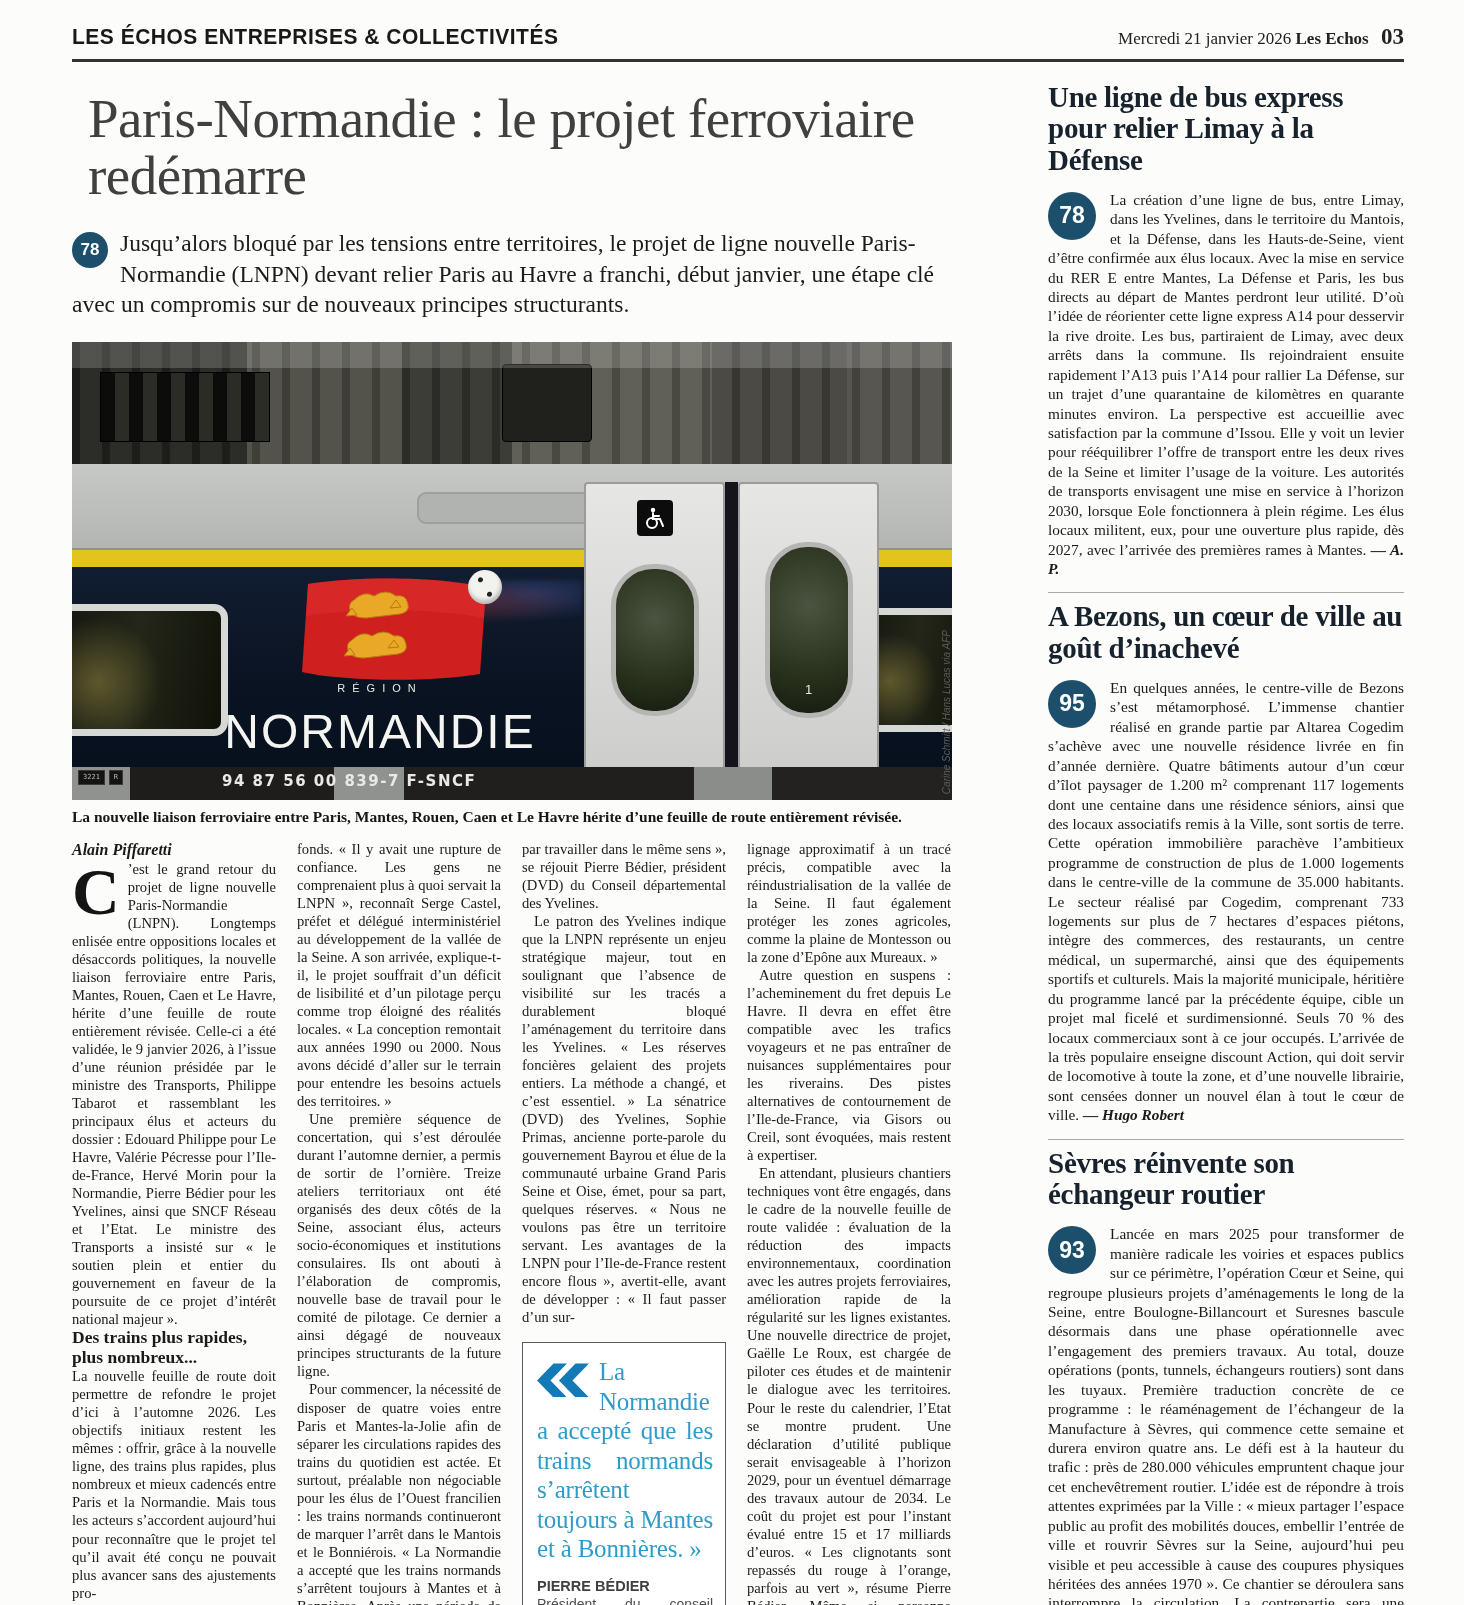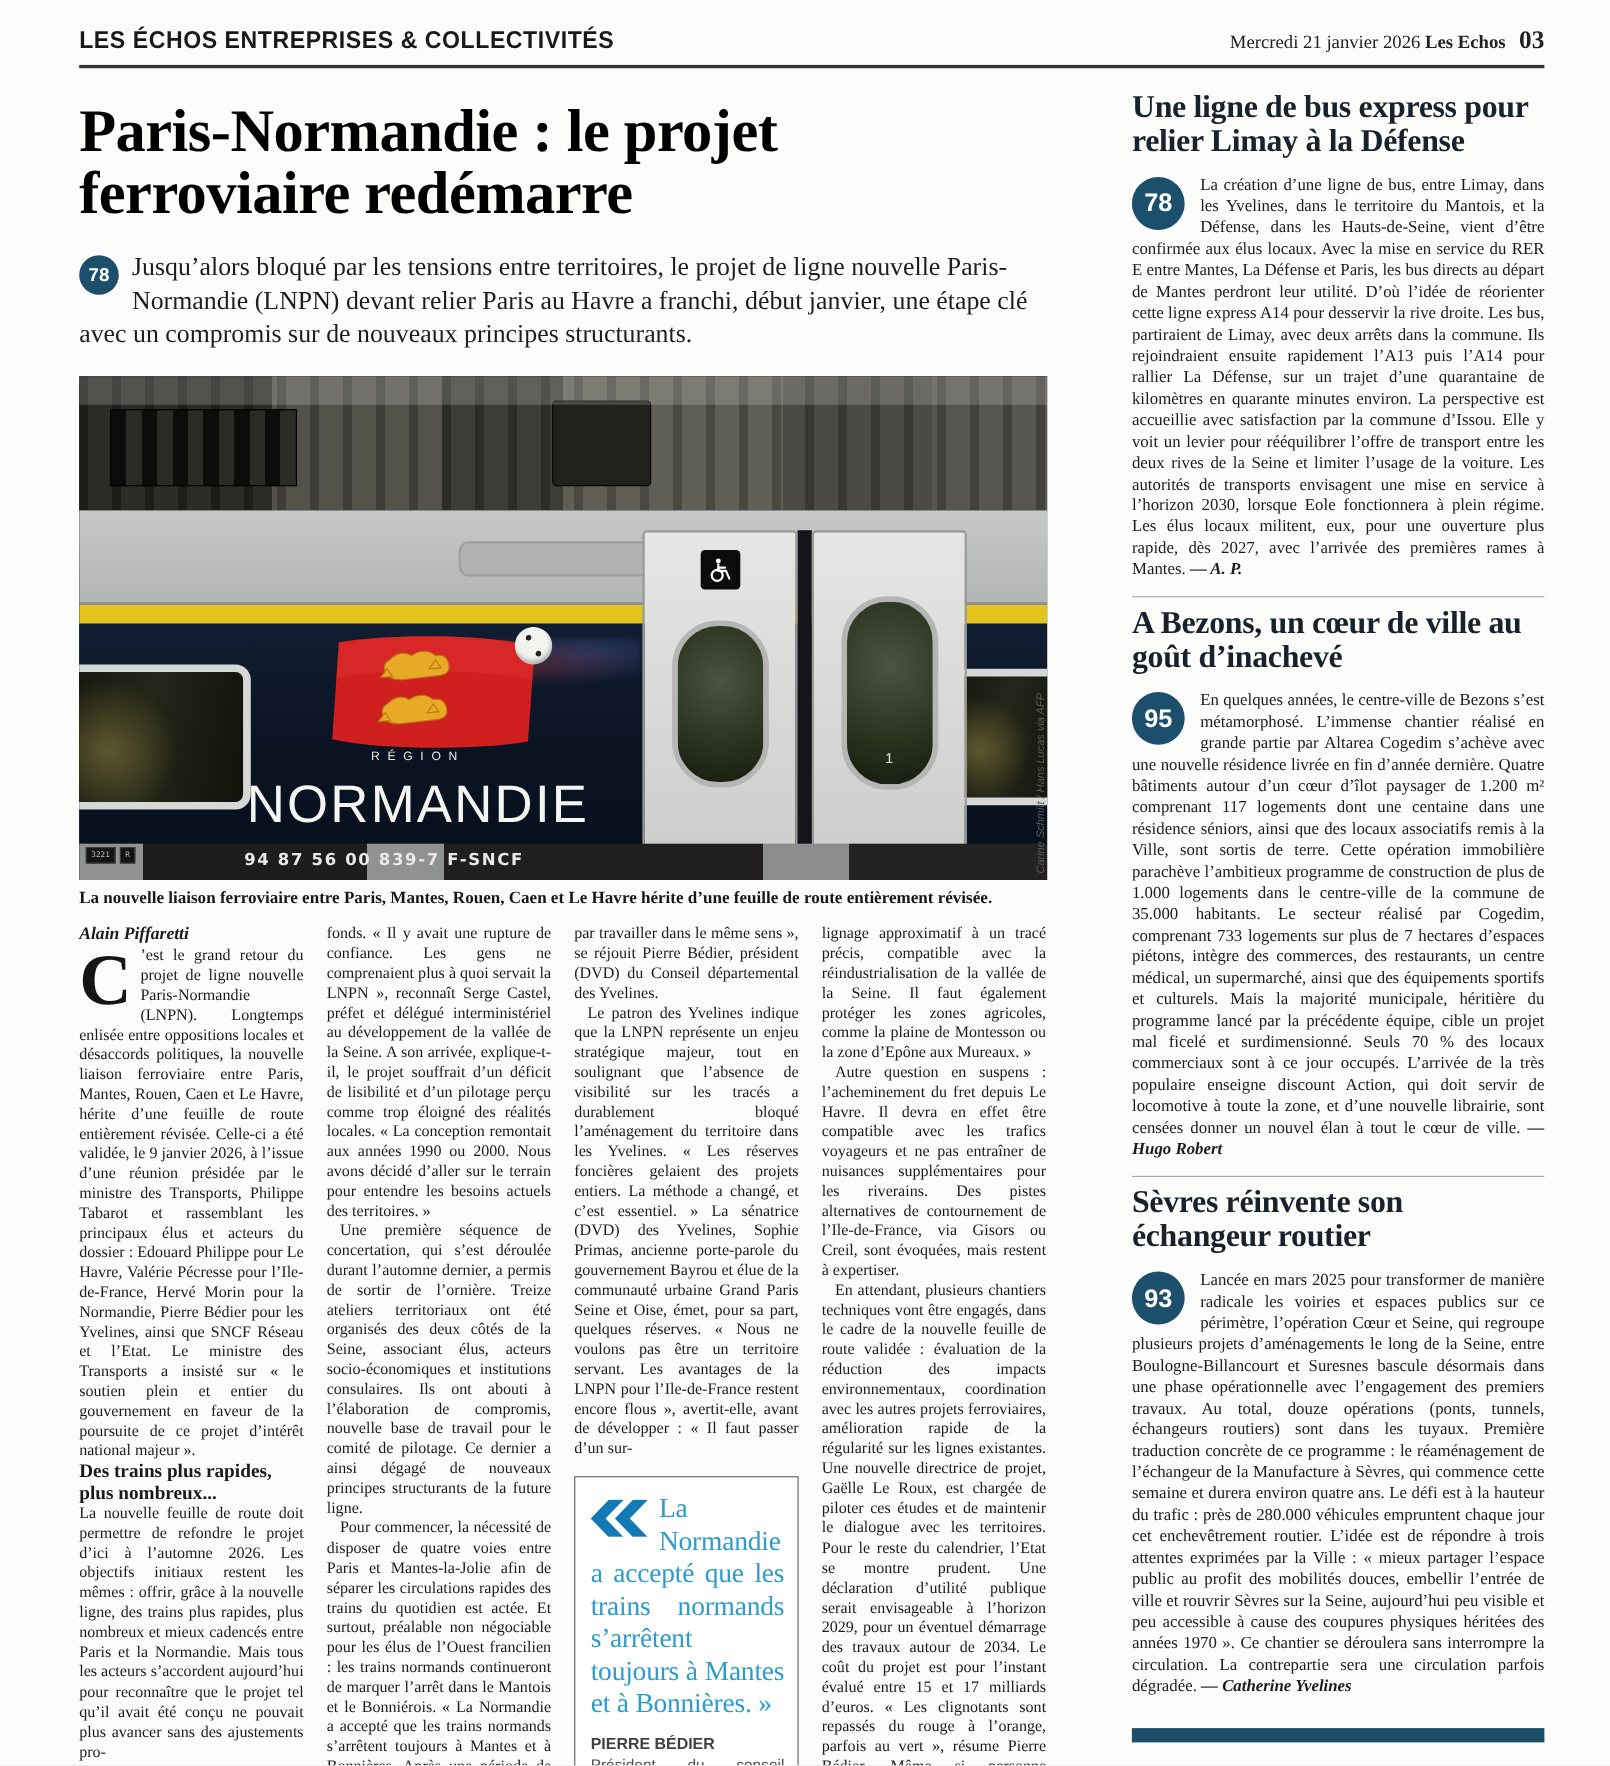--- a/index.html
+++ b/index.html
@@ -20,26 +20,26 @@
   }
   .dateline { font-size:17px; color:#222; }
   .dateline .brand { font-weight:bold; }
   .dateline .pagenum { font-weight:bold; font-size:23px; margin-left:8px; }
   .top-rule { height:3px; background:#343230; margin-top:9px; }
 
   
   .content { display:flex; margin-top:20px; height:1516px; }
   .main { width:880px; flex:0 0 880px; }
   .vrule { width:1px; background:#9a9a98; margin:4px 32px 10px 45px; }
-  .sidebar { flex:1 1 auto; min-width:0; }
+  .sidebar { flex:1 1 auto; min-width:0;margin-left:19px; }
 
   
   h1.headline {
-    font-size:55px; line-height:1.04; font-weight:bold; color:#000000;
-    letter-spacing:-0.5px; margin:8px 0 24px;
+    font-size:55px; line-height:1.04; font-weight:normal; color:#404040;
+    letter-spacing:-0.5px; margin:8px 16px 24px;
   }
   .badge {
     display:inline-flex; align-items:center; justify-content:center;
     background:#1b4f6b; color:#fff; border-radius:50%;
     font-family:"Liberation Sans", sans-serif; font-weight:bold;
   }
   .standfirst { font-size:23.5px; line-height:1.3; color:#1c1c1c; margin-bottom:22px; }
   .standfirst .badge { width:36px; height:36px; font-size:17px; float:left; margin:4px 12px 4px 0; }
 
   

